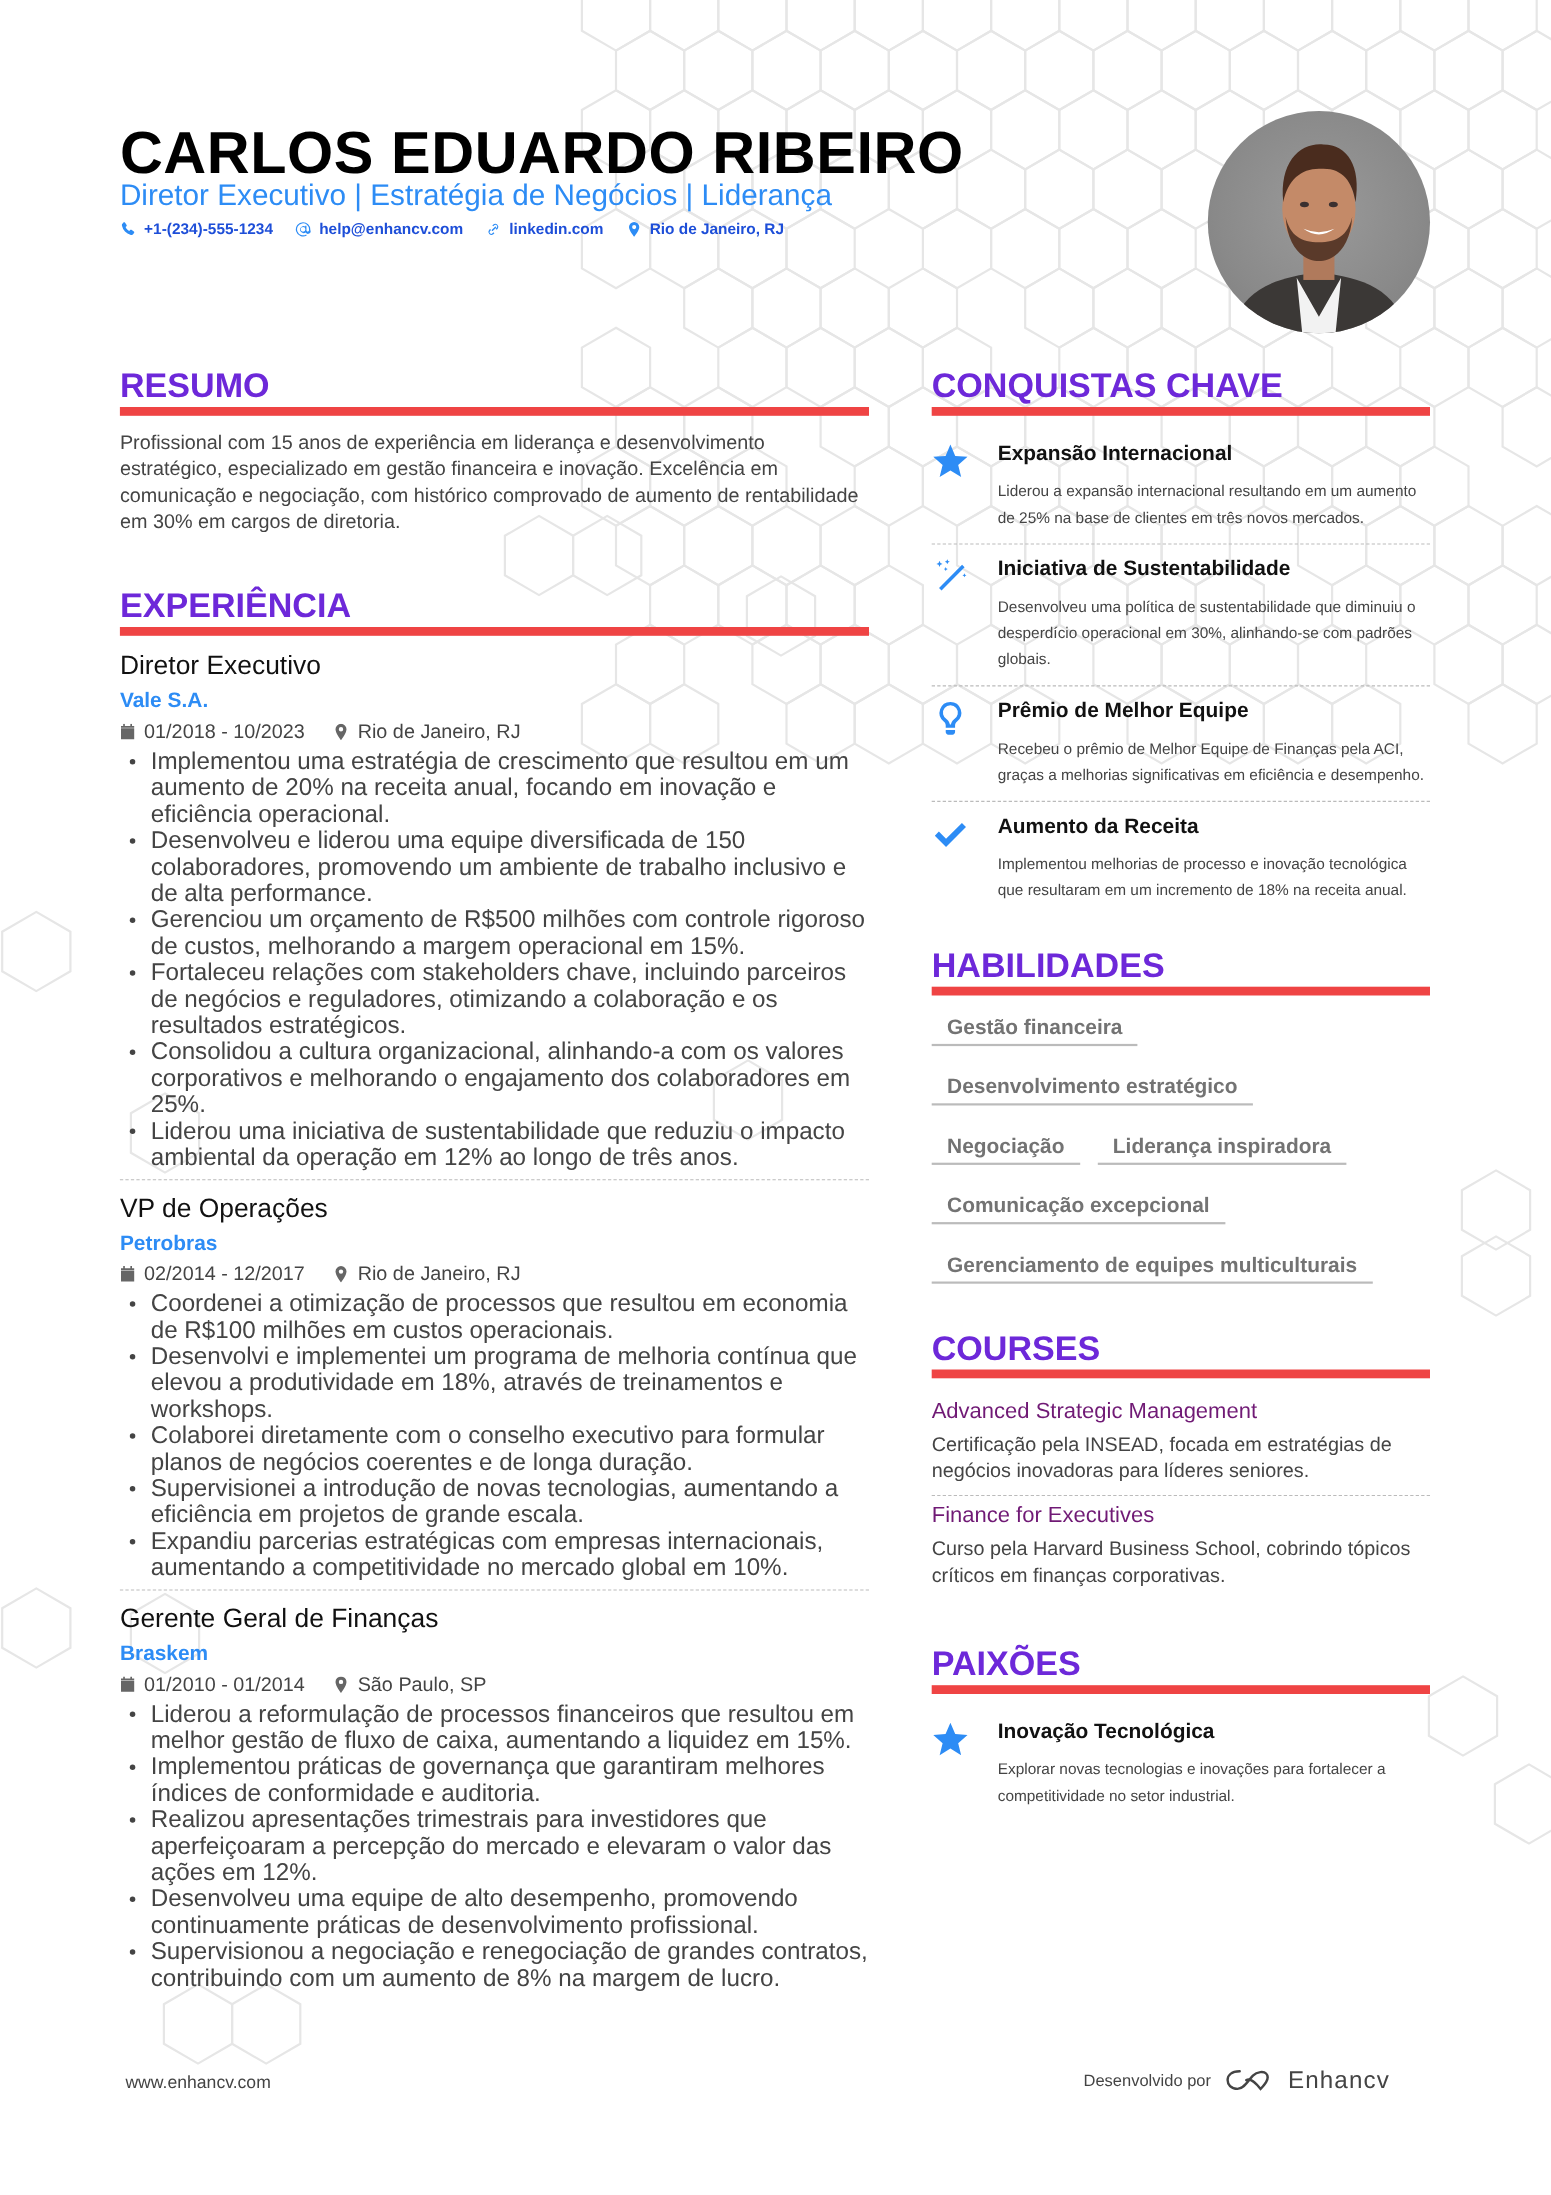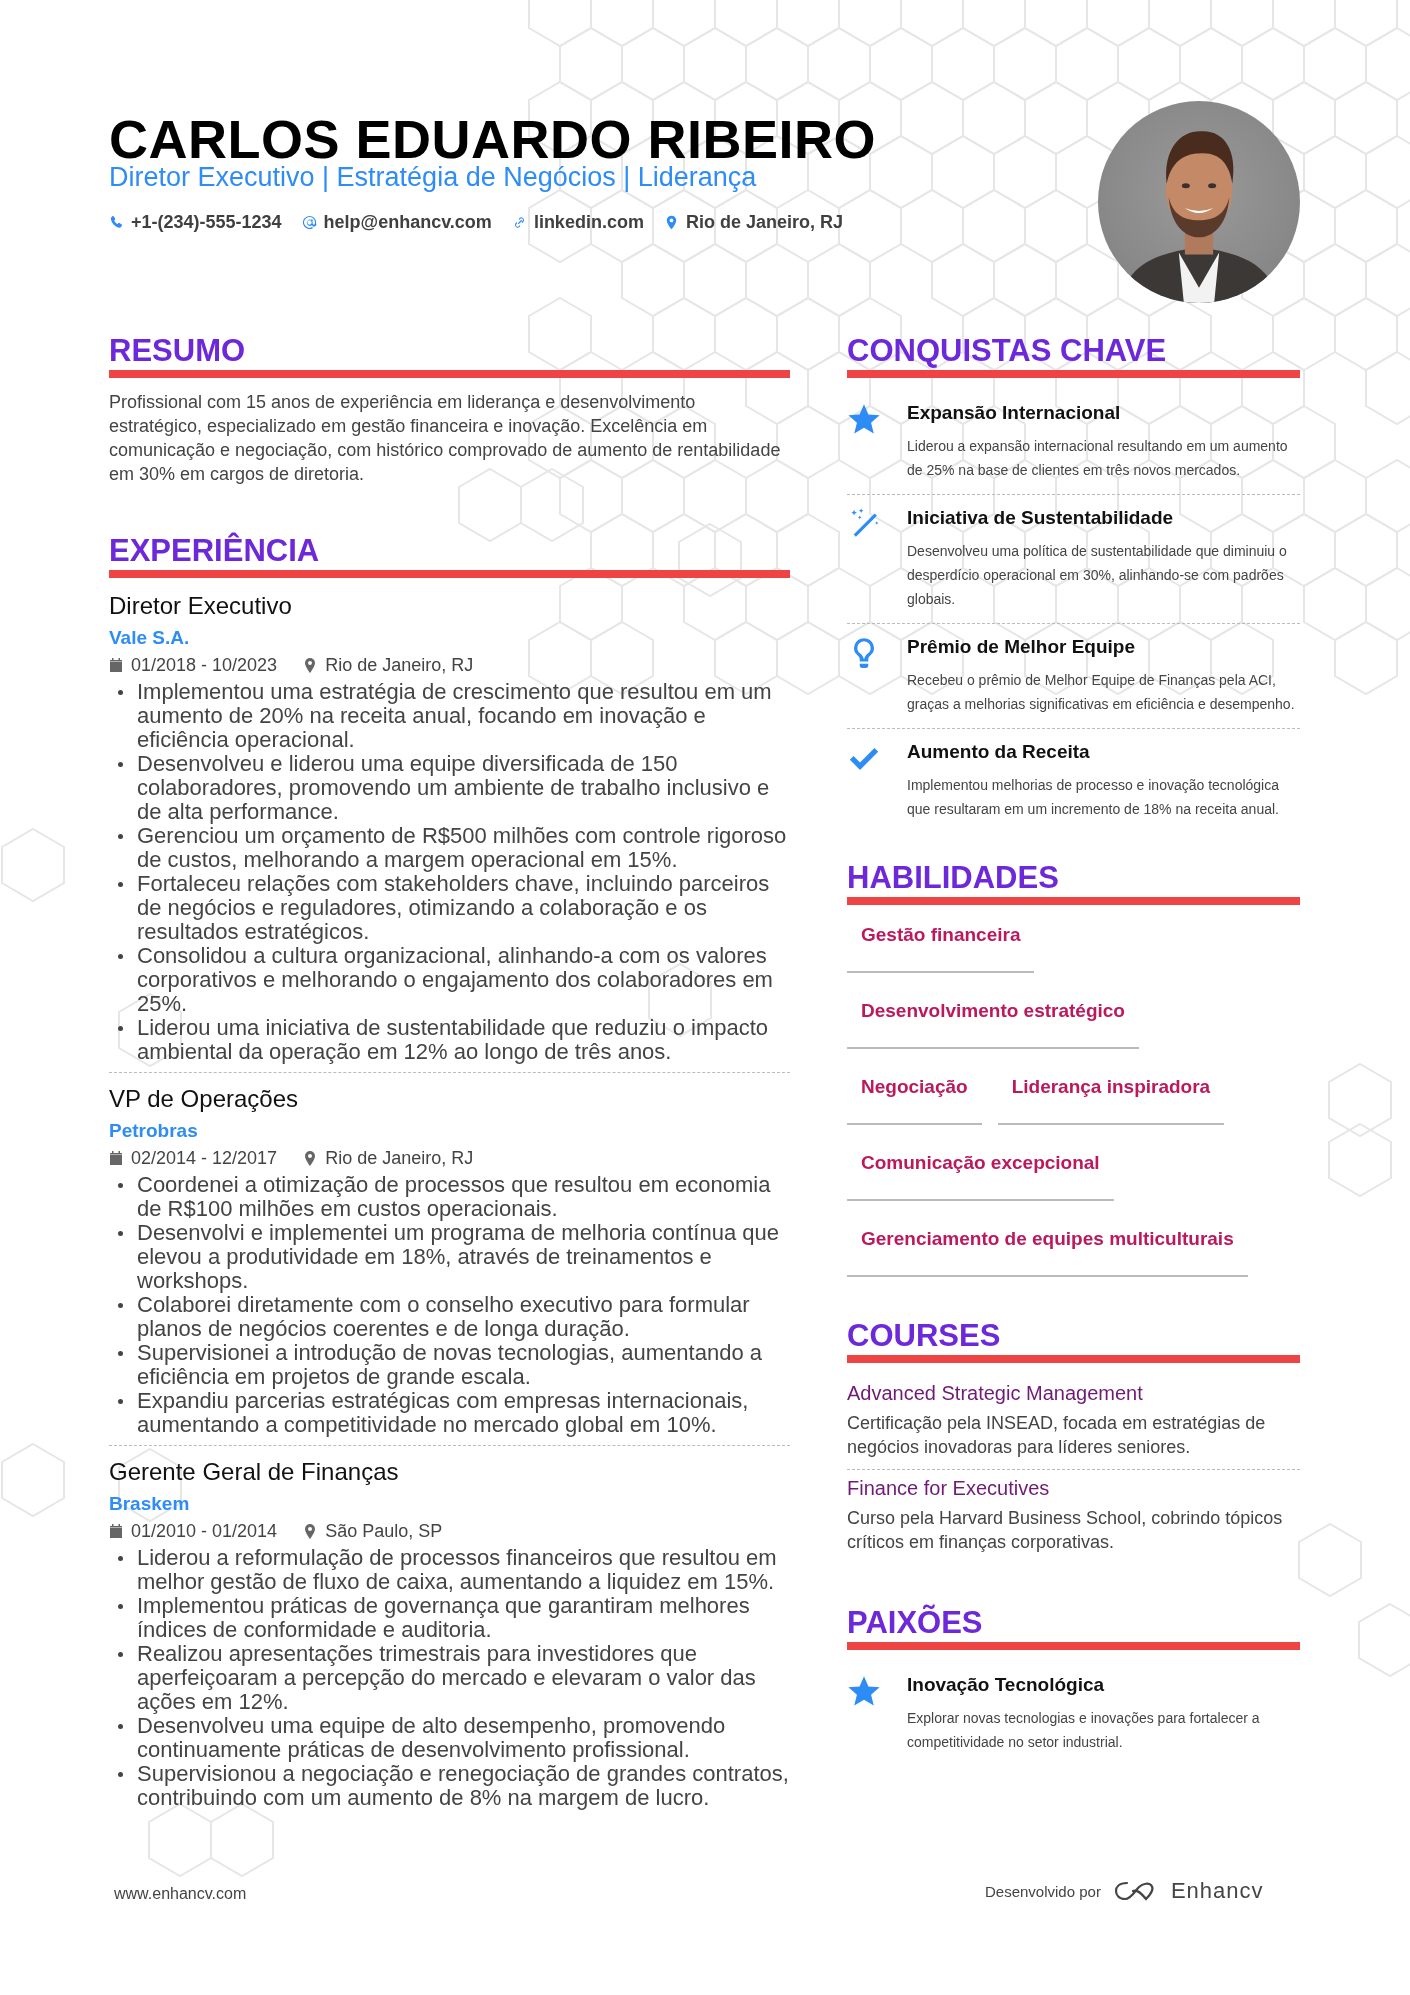--- a/index.html
+++ b/index.html
@@ -3,21 +3,21 @@
 <meta charset="utf-8">
 <style>
   * { box-sizing: border-box; margin: 0; padding: 0; }
   html, body { width: 1410px; height: 1995px; background: #ffffff; overflow: hidden; }
   body { position: relative; font-family: "Liberation Sans", sans-serif; color: #333; }
   #bg { position: absolute; left: 0; top: 0; width: 1410px; height: 1995px; z-index: 0; }
   .page { position: absolute; left: 0; top: 0; width: 1410px; height: 1995px; z-index: 1; }
 
   .name { position: absolute; left: 109px; top: 108px; font-size: 54px; font-weight: 700; color: #000; letter-spacing: 0.5px; white-space: nowrap; }
   .subtitle { position: absolute; left: 109px; top: 162px; font-size: 27px; color: #2d8cf5; white-space: nowrap; }
-  .contacts { position: absolute; left: 109px; top: 212px; display: flex; gap: 20px; font-size: 18px; font-weight: 700; color: #404040; white-space: nowrap; }
+  .contacts { position: absolute; left: 109px; top: 200px; display: flex; gap: 20px; font-size: 14px; font-weight: 700; color: #1d4ed8; white-space: nowrap; }
   .contact { display: flex; align-items: center; gap: 7px; }
   .contact svg { width: 15px; height: 15px; fill: #2d8cf5; }
   .photo { position: absolute; left: 1098px; top: 101px; width: 202px; height: 202px; border-radius: 50%; overflow: hidden; background: radial-gradient(circle at 50% 45%, #9a9a9a 0%, #8a8a8a 60%, #7d7d7d 100%); }
 
   .col-left { position: absolute; left: 109px; top: 332px; width: 681px; }
   .col-right { position: absolute; left: 847px; top: 332px; width: 453px; }
   .section-title { font-size: 31px; font-weight: 700; color: #6d28d9; line-height: 38px; padding-bottom: 0; border-bottom: 8px solid #ef4444; margin-bottom: 12px; }
   .body-text { font-size: 18px; line-height: 24px; color: #444; }
 
   .summary { margin-bottom: 46px; }
@@ -34,21 +34,21 @@
 
   .achievement { display: flex; gap: 0; padding: 10px 0 12px 0; border-bottom: 1px dashed #bbb; }
   .achievement:last-child { border-bottom: none; }
   .ach-icon { width: 60px; flex: 0 0 60px; padding-top: 2px; }
   .ach-icon svg { width: 34px; height: 34px; fill: #2d8cf5; }
   .ach-title { font-size: 19px; font-weight: 700; color: #111; line-height: 26px; margin-bottom: 8px; }
   .ach-desc { font-size: 14px; line-height: 24px; color: #444; }
   .achievements { margin-bottom: 26px; }
 
   .skills { display: flex; flex-wrap: wrap; column-gap: 16px; row-gap: 10px; margin-bottom: 40px; }
-  .skill { font-size: 19px; font-weight: 700; color: #be185d; padding: 6px 14px 24px 14px; border-bottom: 2px solid #bbb; line-height: 24px; }
+  .skill { font-size: 19px; font-weight: 700; color: #737373; padding: 6px 14px 2px 14px; border-bottom: 2px solid #bbb; line-height: 24px; }
 
   .course { padding: 4px 0 10px; border-bottom: 1px dashed #bbb; }
   .course:last-child { border-bottom: none; }
   .course-title { font-size: 20px; font-weight: 400; color: #701a75; line-height: 28px; margin-bottom: 4px; }
   .courses { margin-bottom: 40px; }
 
   .footer-left { position: absolute; left: 114px; top: 1885px; font-size: 16px; color: #444; }
   .footer-right { position: absolute; left: 985px; top: 1878px; display: flex; align-items: center; gap: 12px; font-size: 15px; color: #444; }
   .brand { font-size: 22px; color: #444; letter-spacing: 1px; }
 </style>

